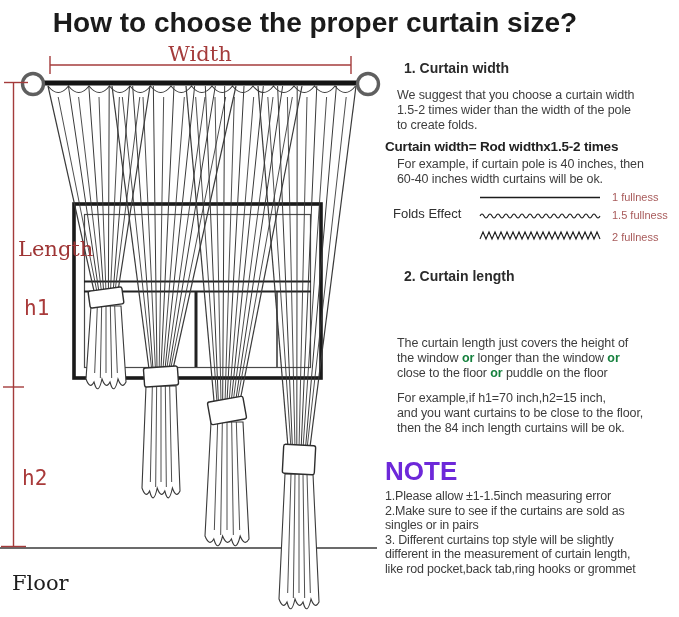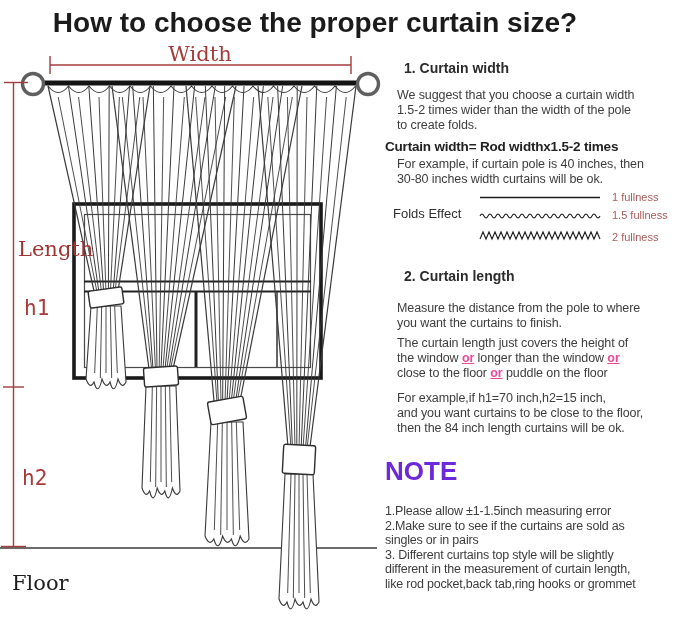--- a/index.html
+++ b/index.html
@@ -11,21 +11,21 @@
   #page-title{
     top:6px;left:0;width:630px;text-align:center;
     font-size:28px;line-height:34px;color:#1b1b1b;letter-spacing:0;
   }
   
   #right-col{left:385px;top:0;width:294px;height:617px;}
   .sec-head{left:19px;font-size:14px;color:#2b2b2b;line-height:26px;white-space:pre;}
   .body-text{
     left:0;font-size:12.5px;line-height:15.2px;color:#3d3d3d;white-space:pre;letter-spacing:-0.1px;margin-left:12px;
   }
-  .body-text b{color:#ec4899;text-decoration:underline;}
+  .body-text b{color:#15803d;}
   .formula{font-weight:bold;font-size:13.5px;color:#222;white-space:pre;letter-spacing:-0.2px;text-align:center;}
   .note-head{left:0;font-size:26px;color:#6d28d9;line-height:28px;white-space:pre;}
   .note-text{font-size:12.5px;line-height:14.6px;color:#3d3d3d;white-space:pre;letter-spacing:-0.2px;}
   
   #folds-block{left:0;top:190px;width:294px;height:62px;}
   #folds-label{left:8px;top:16px;font-size:13px;color:#2f2f2f;white-space:pre;}
   .fullness-label{left:227px;font-size:11px;color:#a85b5b;white-space:pre;}
   #curtain-svg text{font-size:21px;}
   .t-serif{font-family:"DejaVu Serif","Liberation Serif",serif;}
   .t-mono{font-family:"DejaVu Sans Mono","Liberation Mono",monospace;font-size:17px;}
@@ -167,48 +167,46 @@
 
   <h2 class="abs sec-head" style="top:55px">1. Curtain width</h2>
 
   <p class="abs body-text" style="top:88px">We suggest that you choose a curtain width
 1.5-2 times wider than the width of the pole
 to create folds.</p>
 
   <p class="abs formula" style="top:139px">Curtain width= Rod widthx1.5-2 times</p>
 
   <p class="abs body-text" style="top:157px">For example, if curtain pole is 40 inches, then
-30-80 inches width curtains will be ok.</p>
+60-40 inches width curtains will be ok.</p>
 
   <div id="folds-block" class="abs">
     <span id="folds-label" class="abs">Folds Effect</span>
     <svg id="folds-svg" class="abs" style="left:0;top:0" width="294" height="62" viewBox="0 0 294 62">
         <line x1="95" y1="7.5" x2="215" y2="7.5" stroke="#1c1c1c" stroke-width="1.6"></line>
         <path d="M95,26 q2,-4 4,0 q2,4 4,0 q2,-4 4,0 q2,4 4,0 q2,-4 4,0 q2,4 4,0 q2,-4 4,0 q2,4 4,0 q2,-4 4,0 q2,4 4,0 q2,-4 4,0 q2,4 4,0 q2,-4 4,0 q2,4 4,0 q2,-4 4,0 q2,4 4,0 q2,-4 4,0 q2,4 4,0 q2,-4 4,0 q2,4 4,0 q2,-4 4,0 q2,4 4,0 q2,-4 4,0 q2,4 4,0 q2,-4 4,0 q2,4 4,0 q2,-4 4,0 q2,4 4,0 q2,-4 4,0 q2,4 4,0" fill="none" stroke="#1c1c1c" stroke-width="1.1"></path>
         <path d="M95,49 l3,-7 l3,7 l3,-7 l3,7 l3,-7 l3,7 l3,-7 l3,7 l3,-7 l3,7 l3,-7 l3,7 l3,-7 l3,7 l3,-7 l3,7 l3,-7 l3,7 l3,-7 l3,7 l3,-7 l3,7 l3,-7 l3,7 l3,-7 l3,7 l3,-7 l3,7 l3,-7 l3,7 l3,-7 l3,7 l3,-7 l3,7 l3,-7 l3,7 l3,-7 l3,7 l3,-7 l3,7" fill="none" stroke="#1c1c1c" stroke-width="1.1"></path>
       </svg>
     <span class="abs fullness-label" style="top:1px">1 fullness</span>
     <span class="abs fullness-label" style="top:19px">1.5 fullness</span>
     <span class="abs fullness-label" style="top:41px">2 fullness</span>
   </div>
 
   <h2 class="abs sec-head" style="top:263px">2. Curtain length</h2>
 
-  <p class="abs body-text" style="top:301px">Measure the distance from the pole to where
-you want the curtains to finish.</p>
 
   <p class="abs body-text" style="top:336px"><span>The curtain length just covers the height of
 the window </span><b>or</b><span> longer than the window </span><b>or</b><span>
 close to the floor </span><b>or</b><span> puddle on the floor</span></p>
 
   <p class="abs body-text" style="top:391px">For example,if h1=70 inch,h2=15 inch,
 and you want curtains to be close to the floor,
 then the 84 inch length curtains will be ok.</p>
 
   <h2 class="abs note-head" style="top:457px">NOTE</h2>
 
-  <p class="abs note-text" style="top:504px">1.Please allow ±1-1.5inch measuring error
+  <p class="abs note-text" style="top:489px">1.Please allow ±1-1.5inch measuring error
 2.Make sure to see if the curtains are sold as
 singles or in pairs
 3. Different curtains top style will be slightly
 different in the measurement of curtain length,
 like rod pocket,back tab,ring hooks or grommet</p>
 </div>
 
 </body></html>

